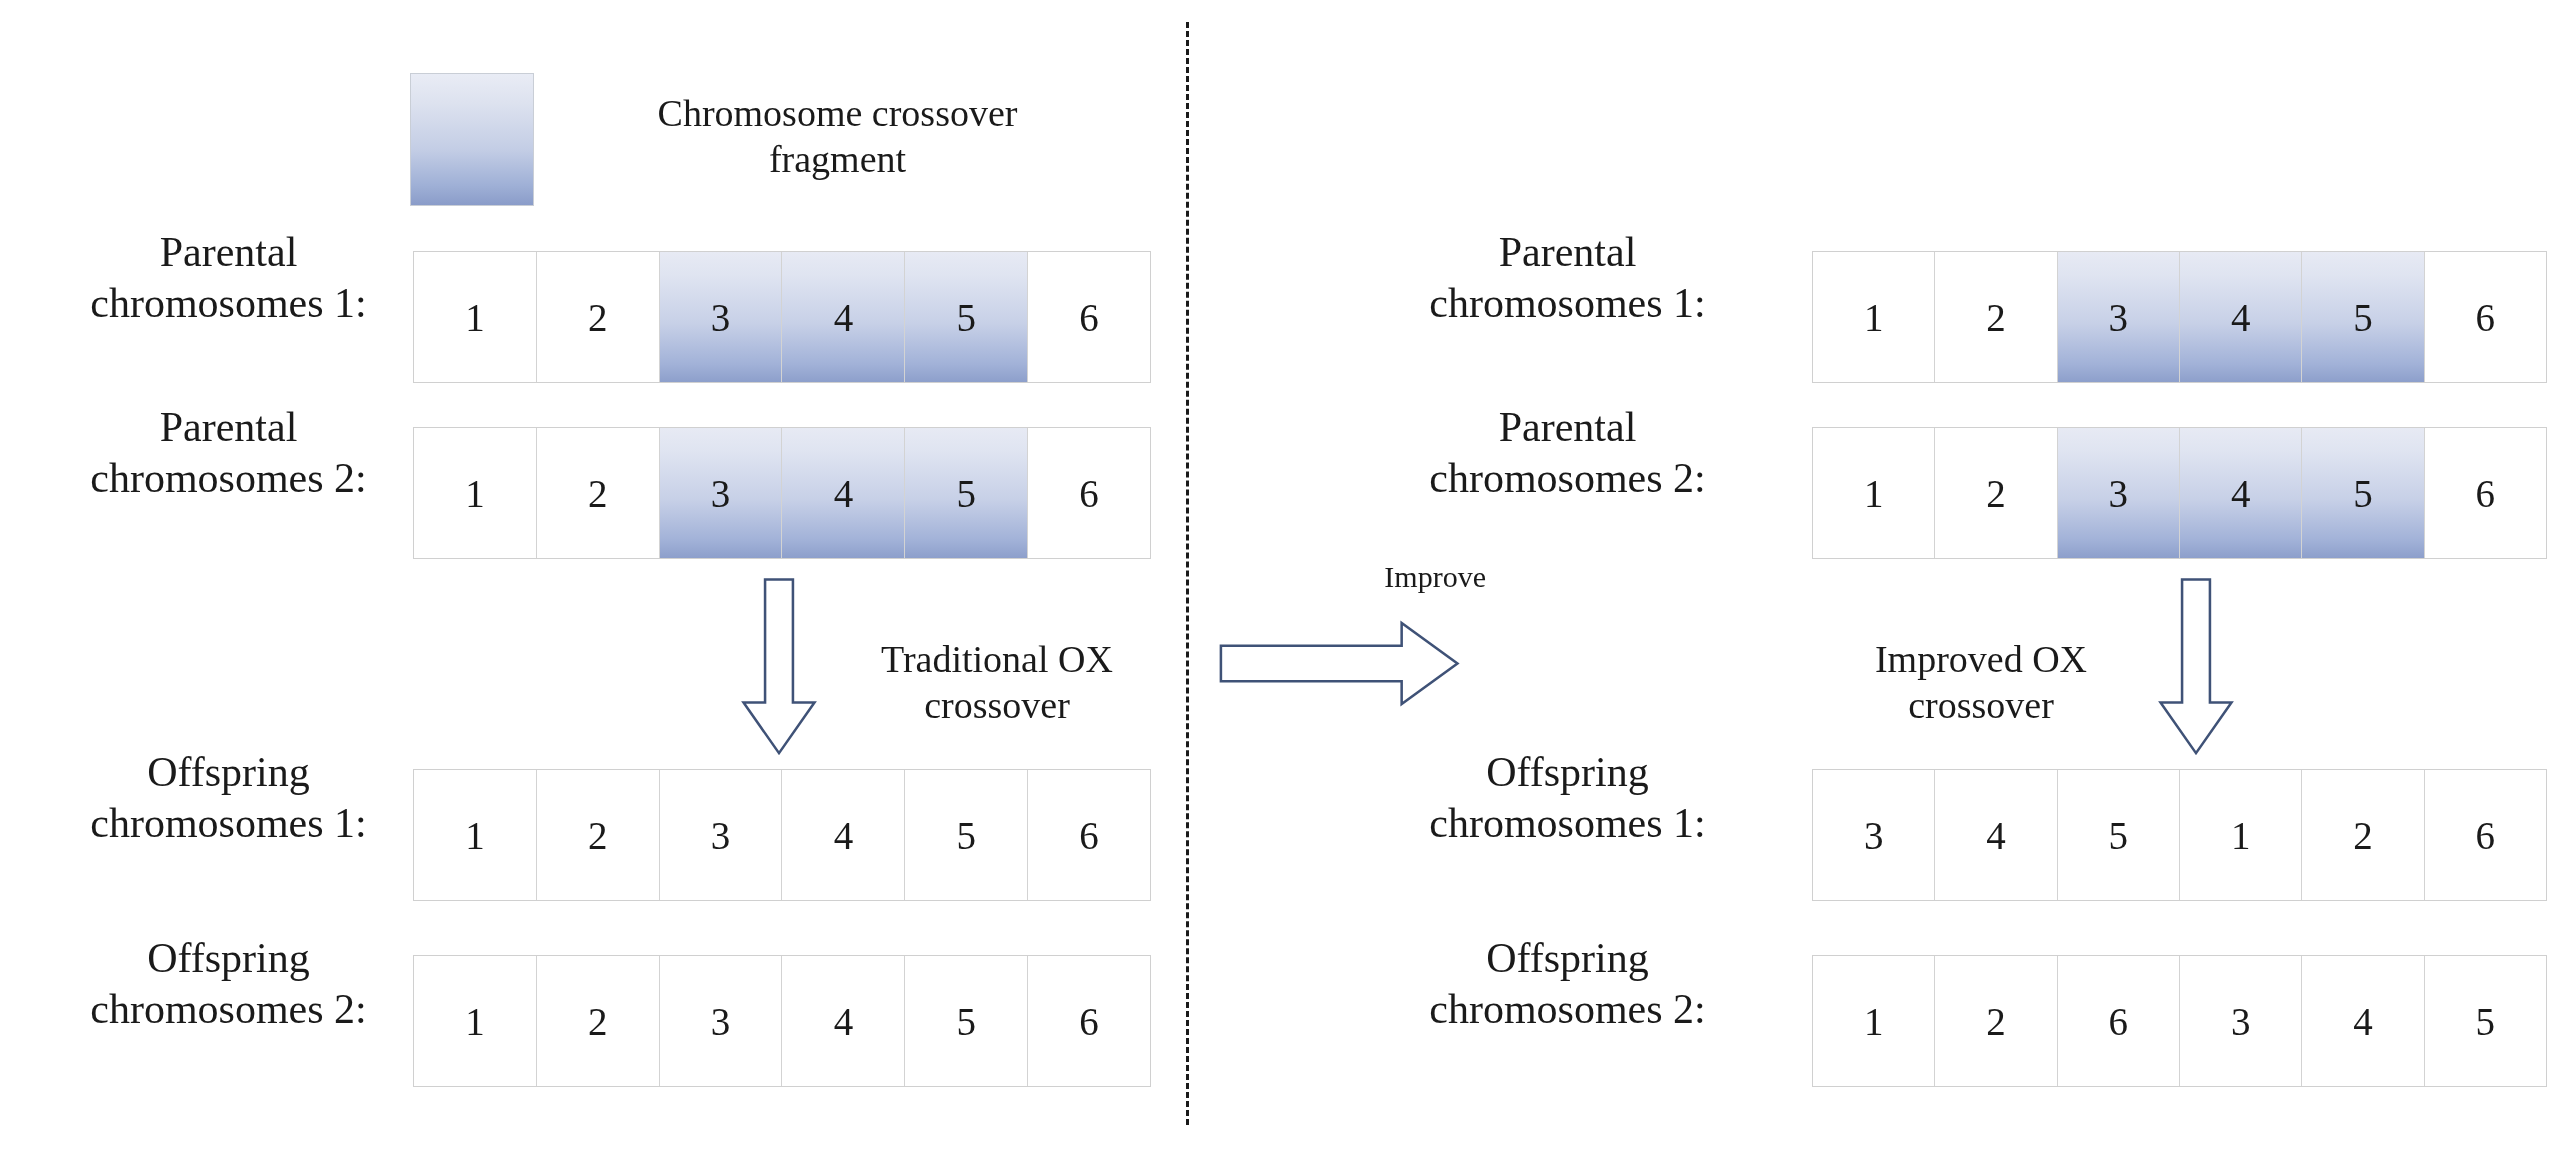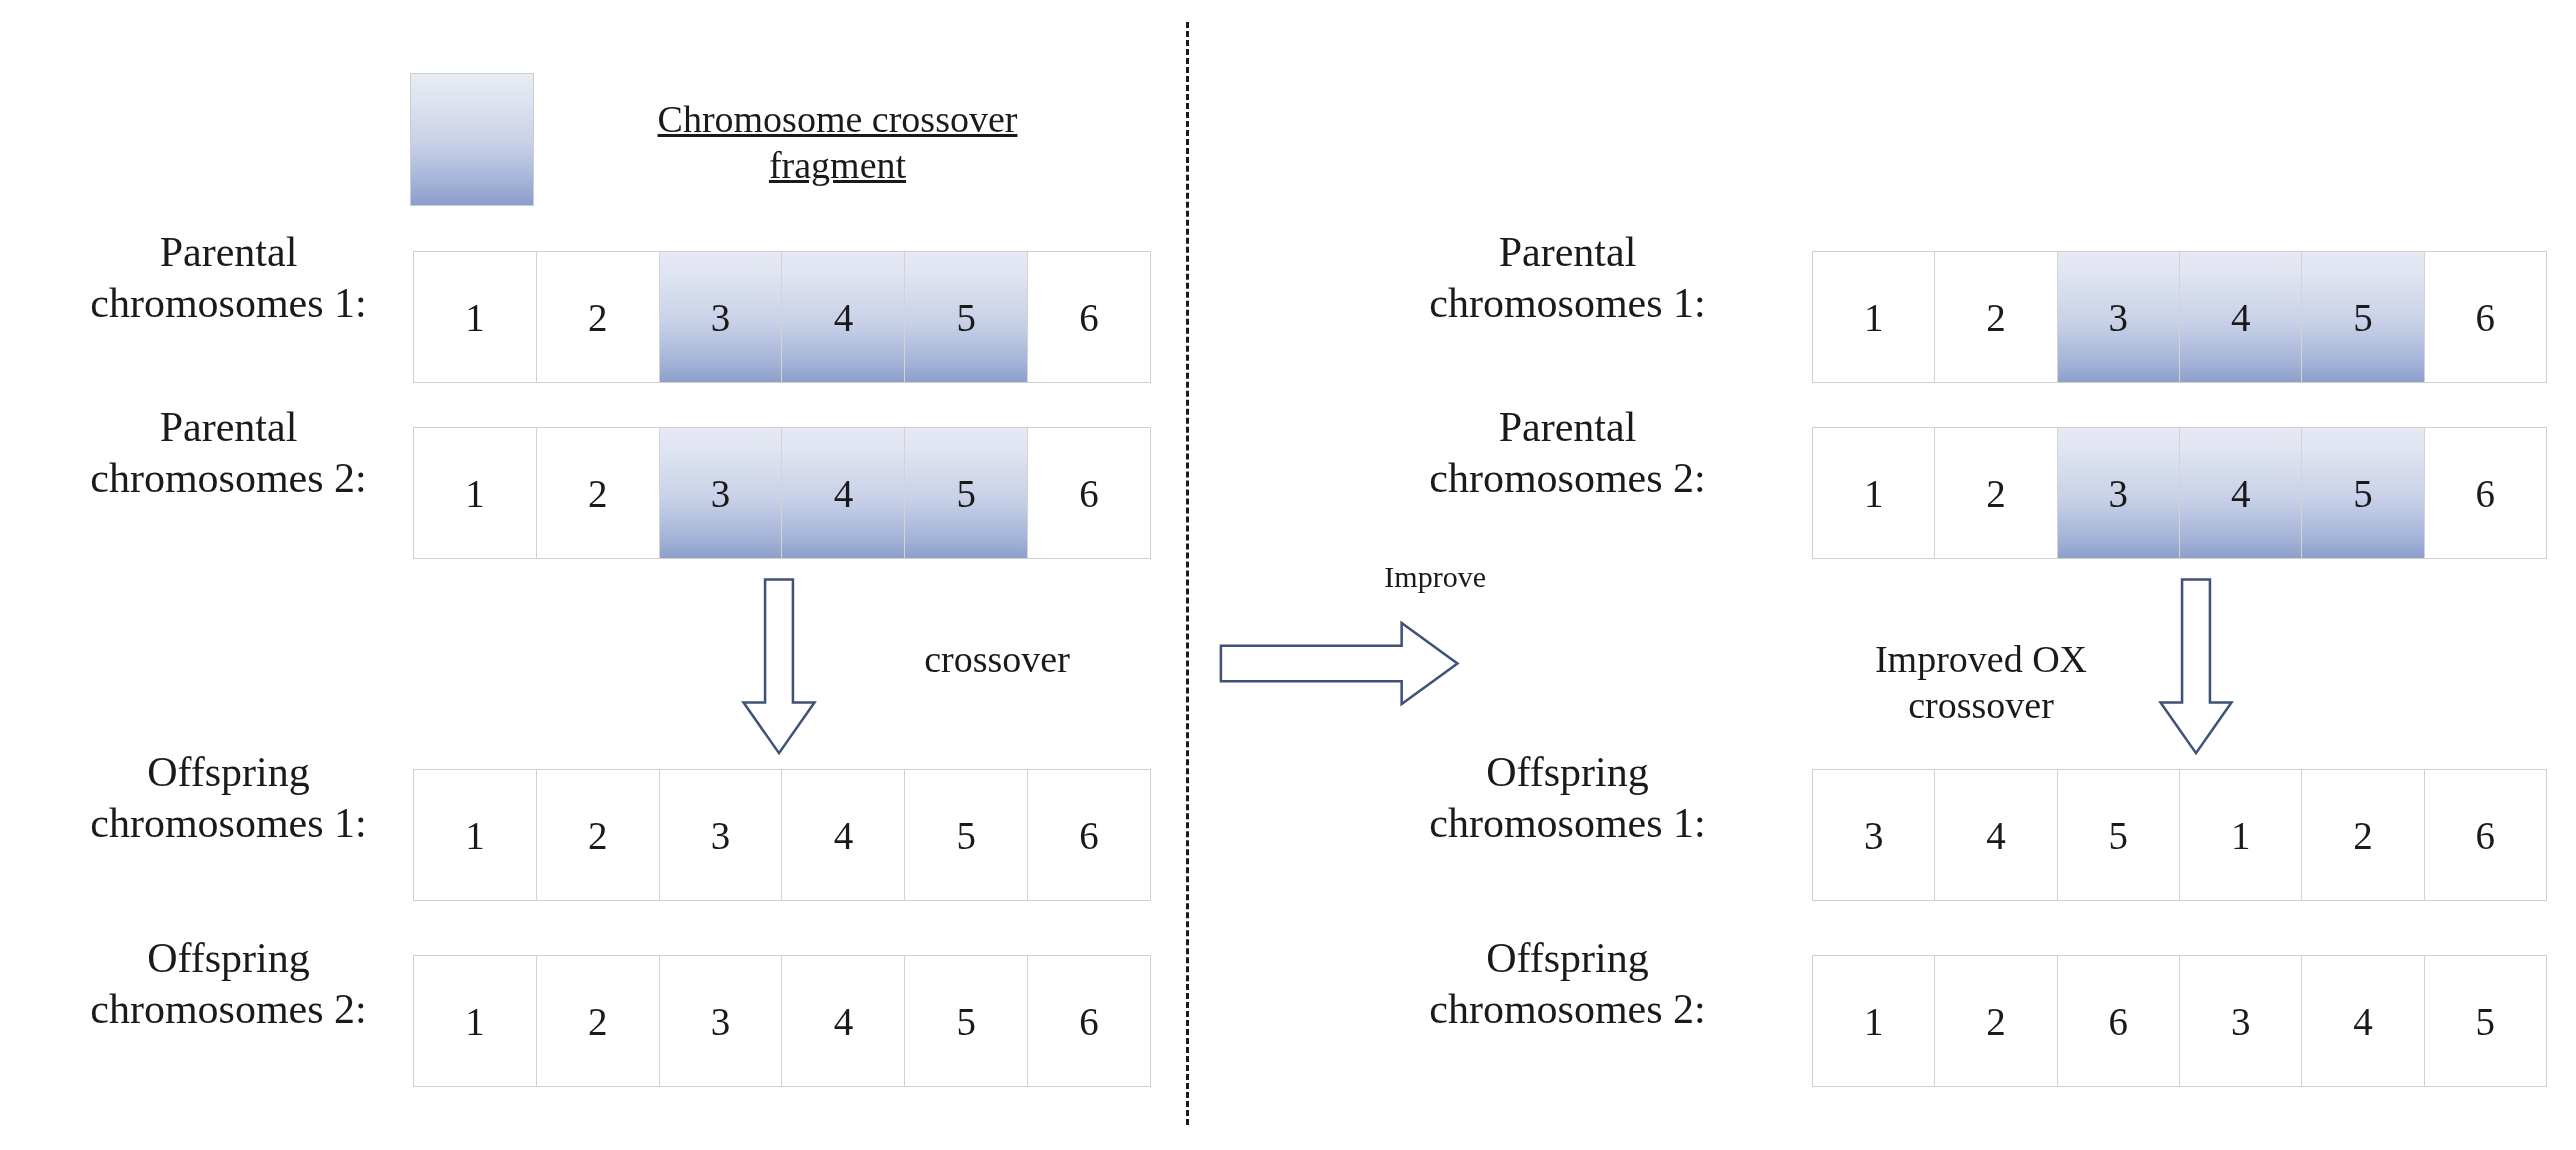--- a/index.html
+++ b/index.html
@@ -33,26 +33,25 @@
     left: 410px;
     top: 73px;
     width: 124px;
     height: 133px;
     background: linear-gradient(to bottom, #e9ecf5 0%, #dde2ef 22%, #c3cde5 58%, #9fb0d6 85%, #8a9cc9 100%);
     border: 1.3px solid #c9ced6;
     box-sizing: border-box;
   }
   #legend-label {
     left: 590px;
-    top: 96px;
+    top: 90px;
     width: 495px;
     text-align: center;
     font-size: 38px;
     line-height: 1.22;
-    text-decoration: underline;
   }
 
   
   .row-label {
     text-align: center;
     font-size: 42px;
     line-height: 1.22;
   }
 
   
@@ -126,20 +125,21 @@
     <div class="chrom-cell">6</div>
   </div>
 
 <div class="abs" style="left:741px; top:578px; width:76px; height:178px;">
   <svg width="76" height="178" viewBox="0 0 120 280">
     <polygon points="38,2 82,2 82,196 116,196 60,276 4,196 38,196" fill="#ffffff" stroke="#3f5277" stroke-width="4"></polygon>
   </svg>
 </div>
 
 <div class="abs arrow-caption" style="left:832px; top:636px; width:330px;">
+  <div>Traditional OX</div>
   <div>crossover</div>
 </div>
 
 <div class="abs row-label" style="left:70px; top:747px; width:317px;">
   <div>Offspring</div>
   <div>chromosomes 1:</div>
 </div>
 
 <div class="abs chrom-table" id="L2" style="left:413px; top:769px; width:738px; height:132px;">
     <div class="chrom-cell">1</div>

